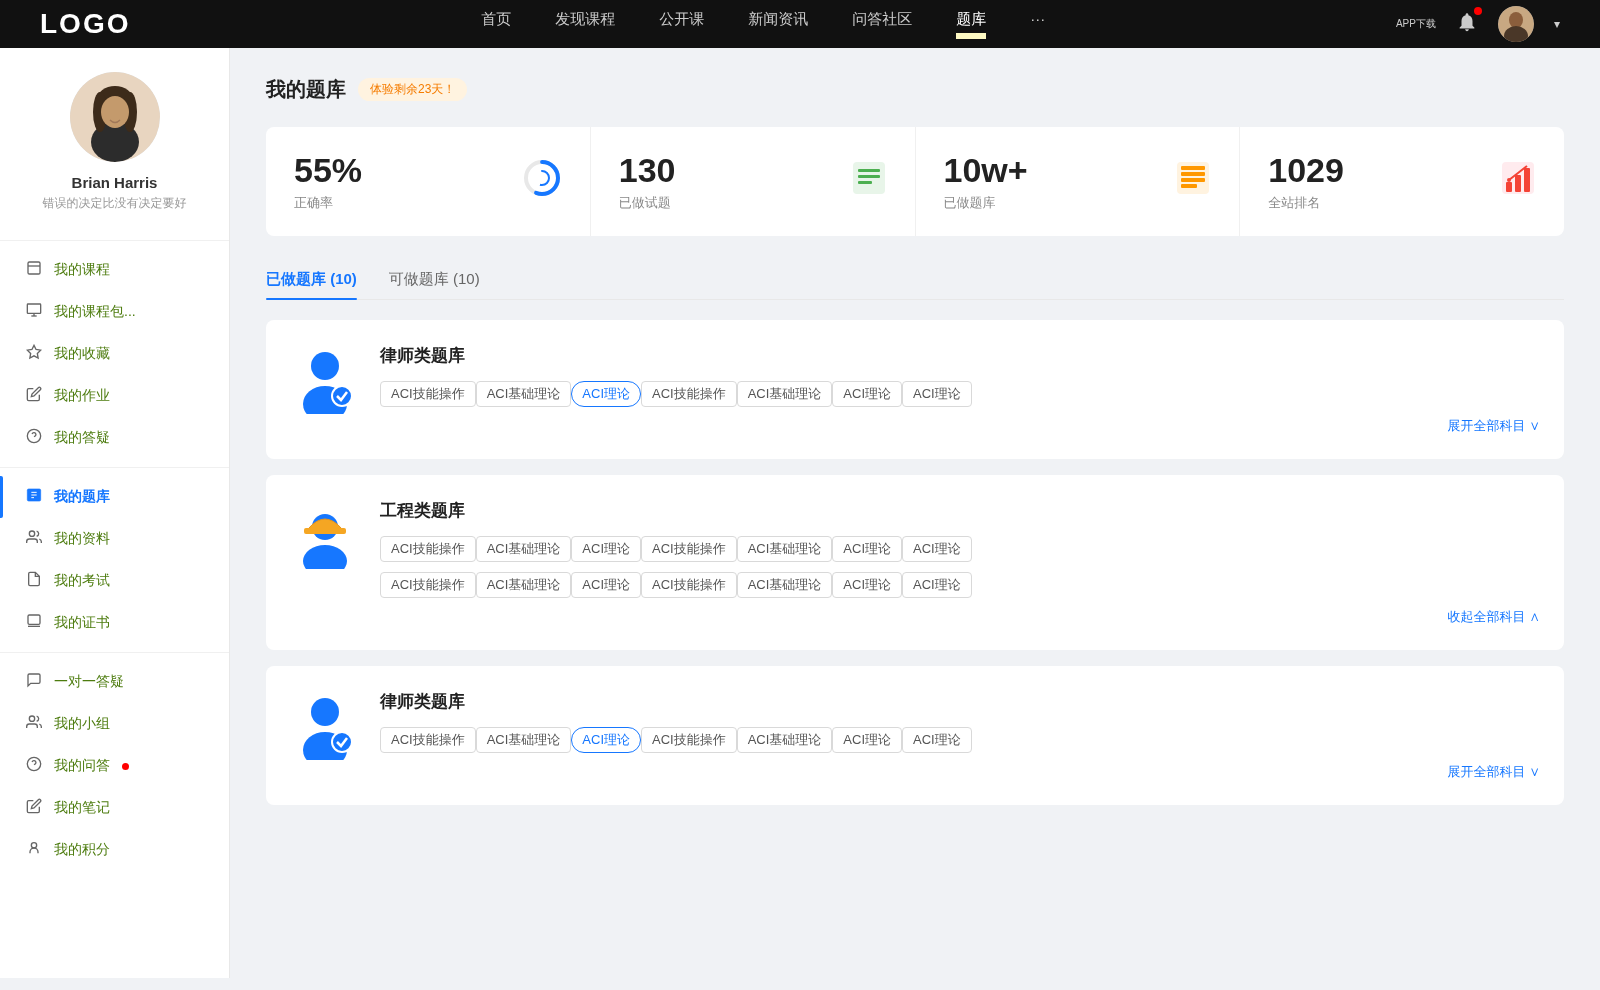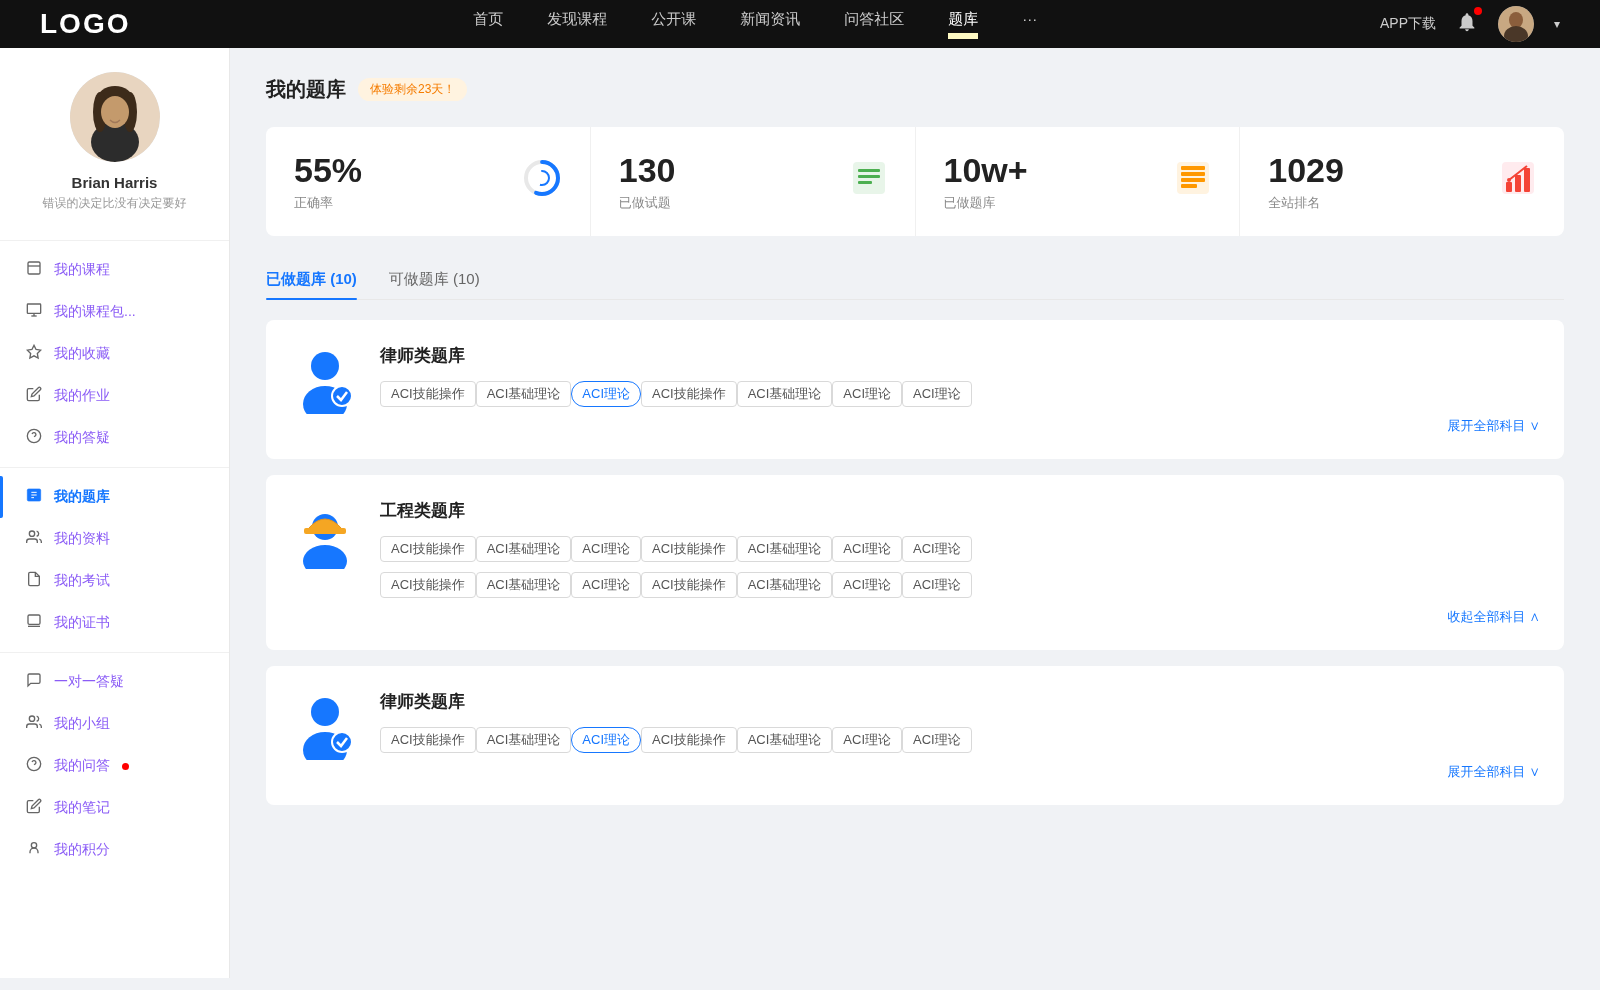--- a/index.html
+++ b/index.html
@@ -8,21 +8,21 @@
     
     .navbar {
       background: #111; height: 48px; display: flex; align-items: center;
       padding: 0 40px; justify-content: space-between; position: sticky; top: 0; z-index: 100;
     }
     .nav-logo { color: #fff; font-size: 28px; font-weight: bold; letter-spacing: 2px; }
     .nav-links { display: flex; gap: 44px; }
     .nav-link { color: #ccc; font-size: 15px; cursor: pointer; text-decoration: none; }
     .nav-link.active { color: #fff; border-bottom: 6px solid #fef9c3; padding-bottom: 4px; }
     .nav-right { display: flex; align-items: center; gap: 20px; }
-    .nav-app { color: #ccc; font-size: 14px; cursor: pointer; }
+    .nav-app { color: #ccc; font-size: 10px; cursor: pointer; }
     .nav-bell { position: relative; cursor: pointer; }
     .nav-bell svg { fill: #ccc; }
     .nav-badge { position: absolute; top: -4px; right: -4px; background: red; border-radius: 50%; width: 8px; height: 8px; }
     .nav-avatar { width: 36px; height: 36px; border-radius: 50%; background: #888; overflow: hidden; }
     .nav-chevron { color: #ccc; font-size: 12px; cursor: pointer; }
 
     
     .layout { display: flex; min-height: calc(100vh - 60px); }
 
     
@@ -31,21 +31,21 @@
       border-right: 1px solid #e8e8e8;
     }
     .sidebar-profile { text-align: center; padding: 0 20px 20px; }
     .avatar-wrap { width: 90px; height: 90px; border-radius: 50%; overflow: hidden; margin: 0 auto 12px; background: #ddd; }
     .avatar-wrap svg { width: 100%; height: 100%; }
     .profile-name { font-size: 15px; font-weight: 600; color: #333; margin-bottom: 4px; }
     .profile-motto { font-size: 12px; color: #999; }
     .sidebar-divider { height: 1px; background: #f0f0f0; margin: 8px 0; }
     .sidebar-item {
       display: flex; align-items: center; gap: 10px;
-      padding: 11px 24px; cursor: pointer; font-size: 14px; color: #8b5cf6;
+      padding: 11px 24px; cursor: pointer; font-size: 14px; color: #4d7c0f;
       position: relative;
     }
     .sidebar-item.active { color: #1677ff; font-weight: 600; }
     .sidebar-item.active::before {
       content: ''; position: absolute; left: 0; top: 0; bottom: 0;
       width: 3px; background: #1677ff; border-radius: 0 2px 2px 0;
     }
     .sidebar-icon { font-size: 16px; width: 20px; text-align: center; }
     .red-dot { width: 7px; height: 7px; background: red; border-radius: 50%; display: inline-block; margin-left: 2px; }
 

